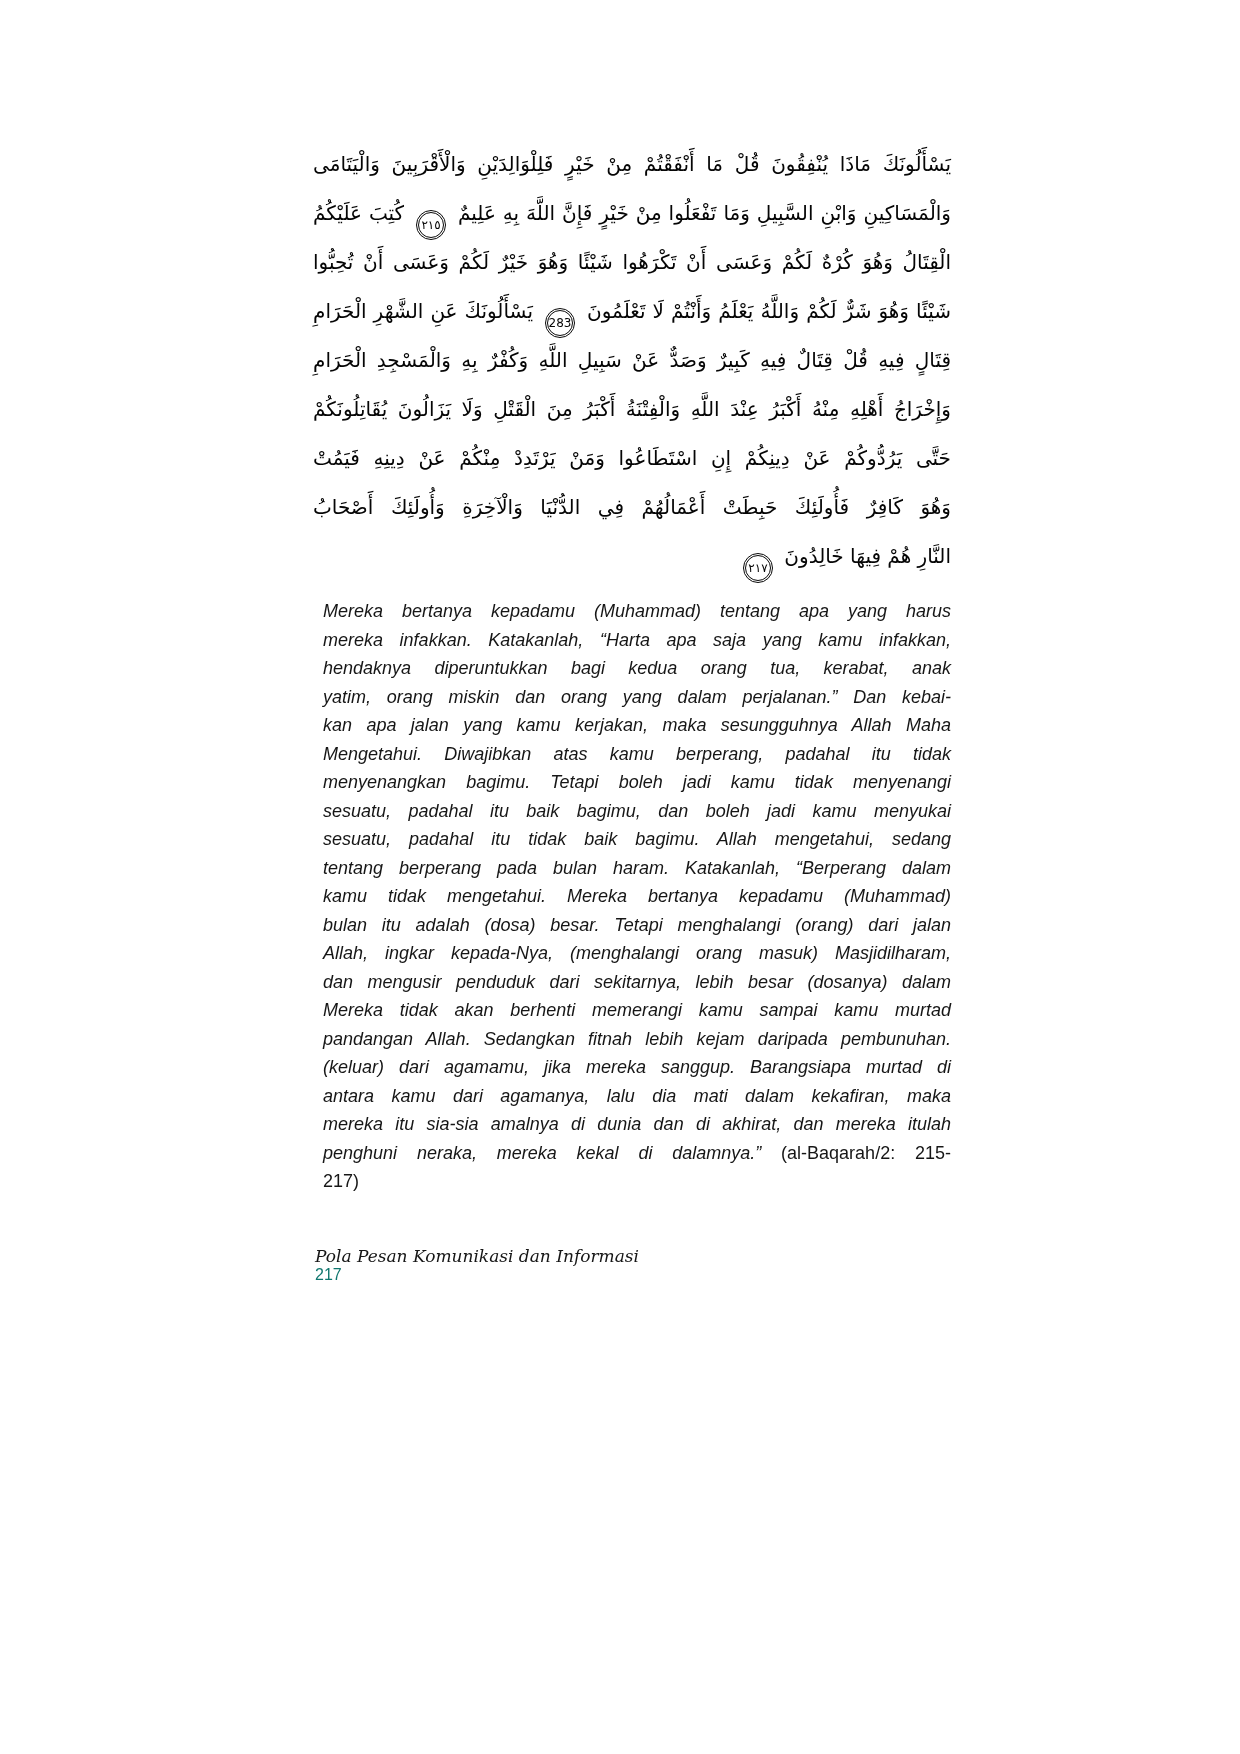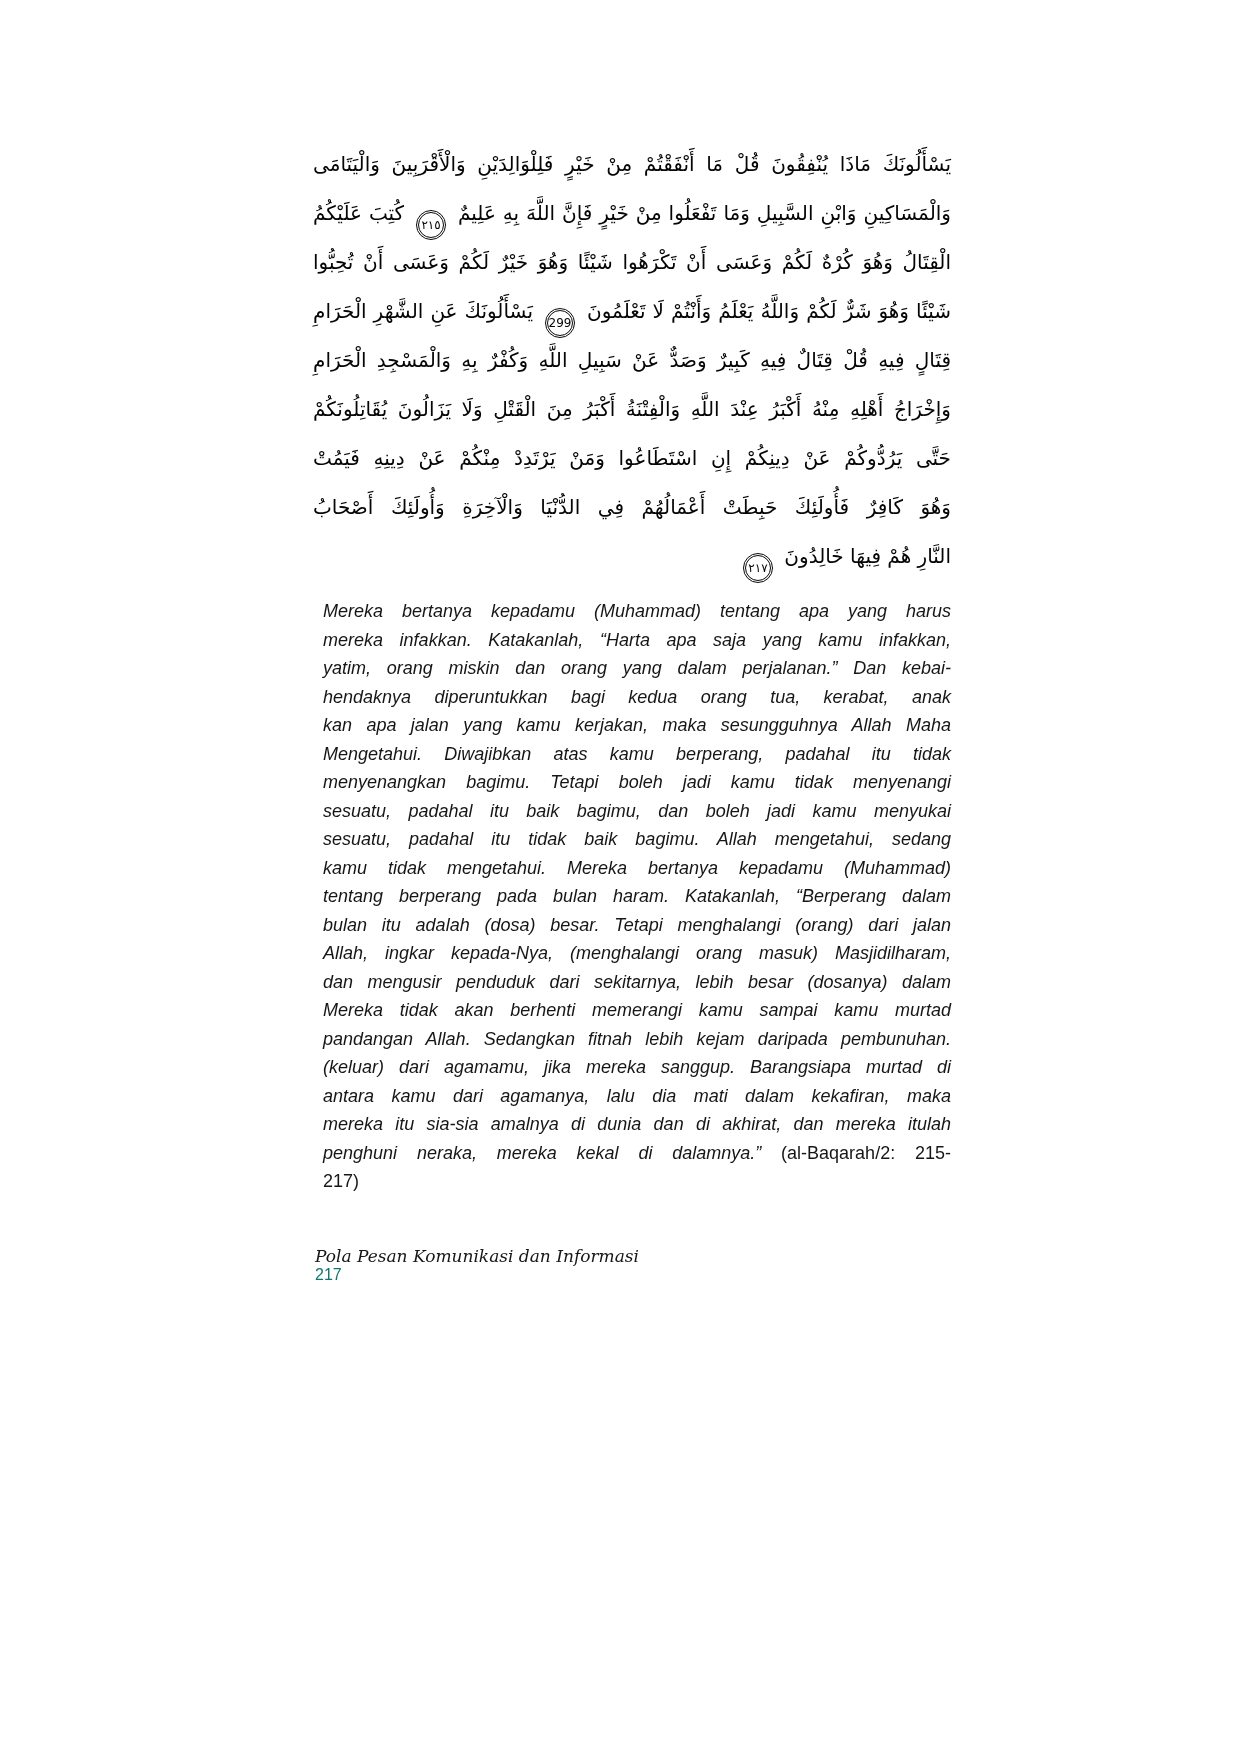--- a/index.html
+++ b/index.html
@@ -85,40 +85,40 @@
 </style>
 </head>
 <body>
 
 <div class="page">
 
   <div class="quran">
       <div class="quran-line"><span>يَسْأَلُونَكَ مَاذَا يُنْفِقُونَ قُلْ مَا أَنْفَقْتُمْ مِنْ خَيْرٍ فَلِلْوَالِدَيْنِ وَالْأَقْرَبِينَ وَالْيَتَامَى</span> </div>
       <div class="quran-line"><span>وَالْمَسَاكِينِ وَابْنِ السَّبِيلِ وَمَا تَفْعَلُوا مِنْ خَيْرٍ فَإِنَّ اللَّهَ بِهِ عَلِيمٌ</span> <span class="ayah-marker">٢١٥</span> <span>كُتِبَ عَلَيْكُمُ</span> </div>
       <div class="quran-line"><span>الْقِتَالُ وَهُوَ كُرْهٌ لَكُمْ وَعَسَى أَنْ تَكْرَهُوا شَيْئًا وَهُوَ خَيْرٌ لَكُمْ وَعَسَى أَنْ تُحِبُّوا</span> </div>
-      <div class="quran-line"><span>شَيْئًا وَهُوَ شَرٌّ لَكُمْ وَاللَّهُ يَعْلَمُ وَأَنْتُمْ لَا تَعْلَمُونَ</span> <span class="ayah-marker">299</span> <span>يَسْأَلُونَكَ عَنِ الشَّهْرِ الْحَرَامِ</span> </div>
+      <div class="quran-line"><span>شَيْئًا وَهُوَ شَرٌّ لَكُمْ وَاللَّهُ يَعْلَمُ وَأَنْتُمْ لَا تَعْلَمُونَ</span> <span class="ayah-marker">283</span> <span>يَسْأَلُونَكَ عَنِ الشَّهْرِ الْحَرَامِ</span> </div>
       <div class="quran-line"><span>قِتَالٍ فِيهِ قُلْ قِتَالٌ فِيهِ كَبِيرٌ وَصَدٌّ عَنْ سَبِيلِ اللَّهِ وَكُفْرٌ بِهِ وَالْمَسْجِدِ الْحَرَامِ</span> </div>
       <div class="quran-line"><span>وَإِخْرَاجُ أَهْلِهِ مِنْهُ أَكْبَرُ عِنْدَ اللَّهِ وَالْفِتْنَةُ أَكْبَرُ مِنَ الْقَتْلِ وَلَا يَزَالُونَ يُقَاتِلُونَكُمْ</span> </div>
       <div class="quran-line"><span>حَتَّى يَرُدُّوكُمْ عَنْ دِينِكُمْ إِنِ اسْتَطَاعُوا وَمَنْ يَرْتَدِدْ مِنْكُمْ عَنْ دِينِهِ فَيَمُتْ</span> </div>
       <div class="quran-line"><span>وَهُوَ كَافِرٌ فَأُولَئِكَ حَبِطَتْ أَعْمَالُهُمْ فِي الدُّنْيَا وَالْآخِرَةِ وَأُولَئِكَ أَصْحَابُ</span> </div>
       <div class="quran-line last"><span>النَّارِ هُمْ فِيهَا خَالِدُونَ</span> <span class="ayah-marker">٢١٧</span> </div>
     </div>
 
   <div class="translation">
       <div class="tr-line"><span>Mereka bertanya kepadamu (Muhammad) tentang apa yang harus</span> </div>
       <div class="tr-line"><span>mereka infakkan. Katakanlah, “Harta apa saja yang kamu infakkan,</span> </div>
+      <div class="tr-line"><span>hendaknya diperuntukkan bagi kedua orang tua, kerabat, anak</span> </div>
       <div class="tr-line"><span>yatim, orang miskin dan orang yang dalam perjalanan.” Dan kebai-</span> </div>
-      <div class="tr-line"><span>hendaknya diperuntukkan bagi kedua orang tua, kerabat, anak</span> </div>
       <div class="tr-line"><span>kan apa jalan yang kamu kerjakan, maka sesungguhnya Allah Maha</span> </div>
       <div class="tr-line"><span>Mengetahui. Diwajibkan atas kamu berperang, padahal itu tidak</span> </div>
       <div class="tr-line"><span>menyenangkan bagimu. Tetapi boleh jadi kamu tidak menyenangi</span> </div>
       <div class="tr-line"><span>sesuatu, padahal itu baik bagimu, dan boleh jadi kamu menyukai</span> </div>
       <div class="tr-line"><span>sesuatu, padahal itu tidak baik bagimu. Allah mengetahui, sedang</span> </div>
+      <div class="tr-line"><span>tentang berperang pada bulan haram. Katakanlah, “Berperang dalam</span> </div>
       <div class="tr-line"><span>kamu tidak mengetahui. Mereka bertanya kepadamu (Muhammad)</span> </div>
-      <div class="tr-line"><span>tentang berperang pada bulan haram. Katakanlah, “Berperang dalam</span> </div>
       <div class="tr-line"><span>bulan itu adalah (dosa) besar. Tetapi menghalangi (orang) dari jalan</span> </div>
       <div class="tr-line"><span>Allah, ingkar kepada-Nya, (menghalangi orang masuk) Masjidilharam,</span> </div>
       <div class="tr-line"><span>dan mengusir penduduk dari sekitarnya, lebih besar (dosanya) dalam</span> </div>
       <div class="tr-line"><span>Mereka tidak akan berhenti memerangi kamu sampai kamu murtad</span> </div>
       <div class="tr-line"><span>pandangan Allah. Sedangkan fitnah lebih kejam daripada pembunuhan.</span> </div>
       <div class="tr-line"><span>(keluar) dari agamamu, jika mereka sanggup. Barangsiapa murtad di</span> </div>
       <div class="tr-line"><span>antara kamu dari agamanya, lalu dia mati dalam kekafiran, maka</span> </div>
       <div class="tr-line"><span>mereka itu sia-sia amalnya di dunia dan di akhirat, dan mereka itulah</span> </div>
       <div class="tr-line"><span>penghuni neraka, mereka kekal di dalamnya.”</span> <span class="seg-r"> (al-Baqarah/2: 215-</span> </div>
       <div class="tr-line last"><span class="seg-r">217)</span> </div>

